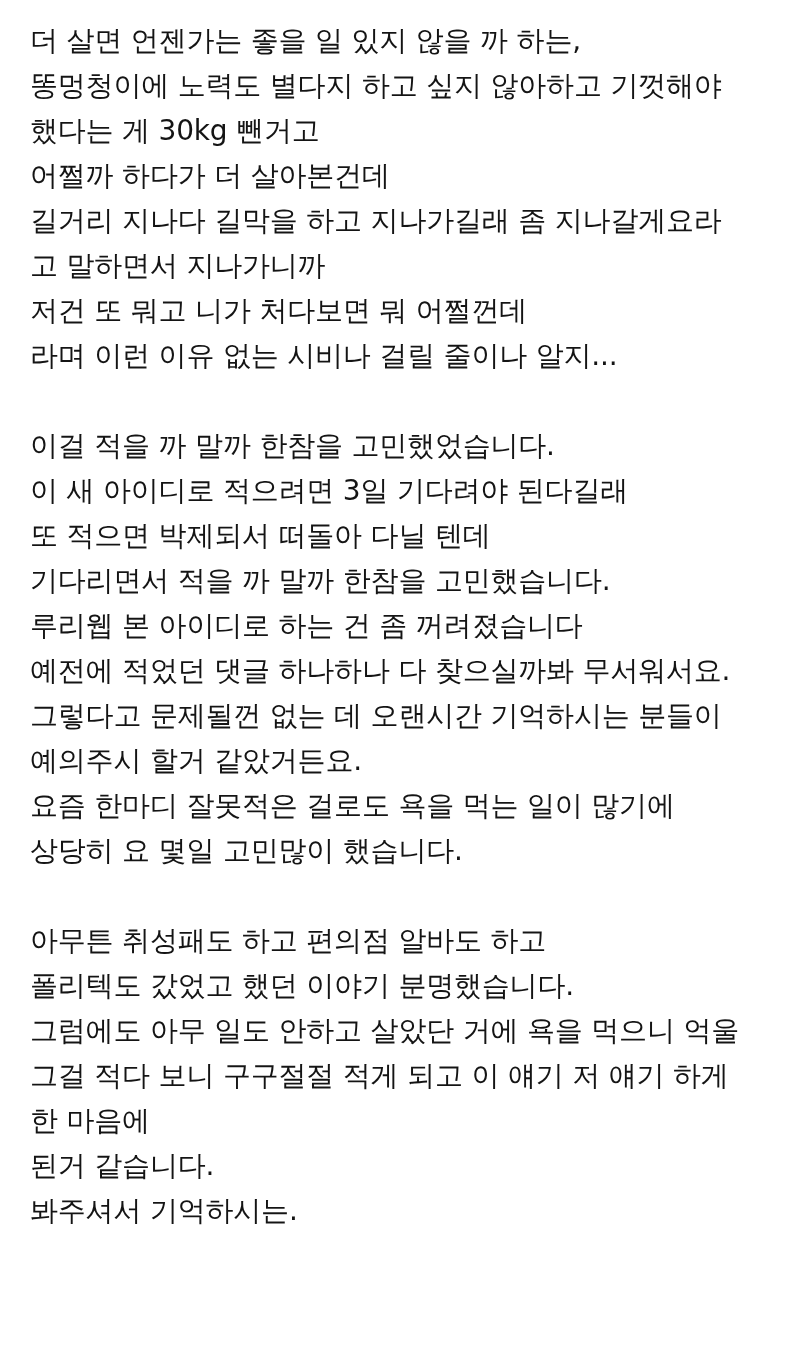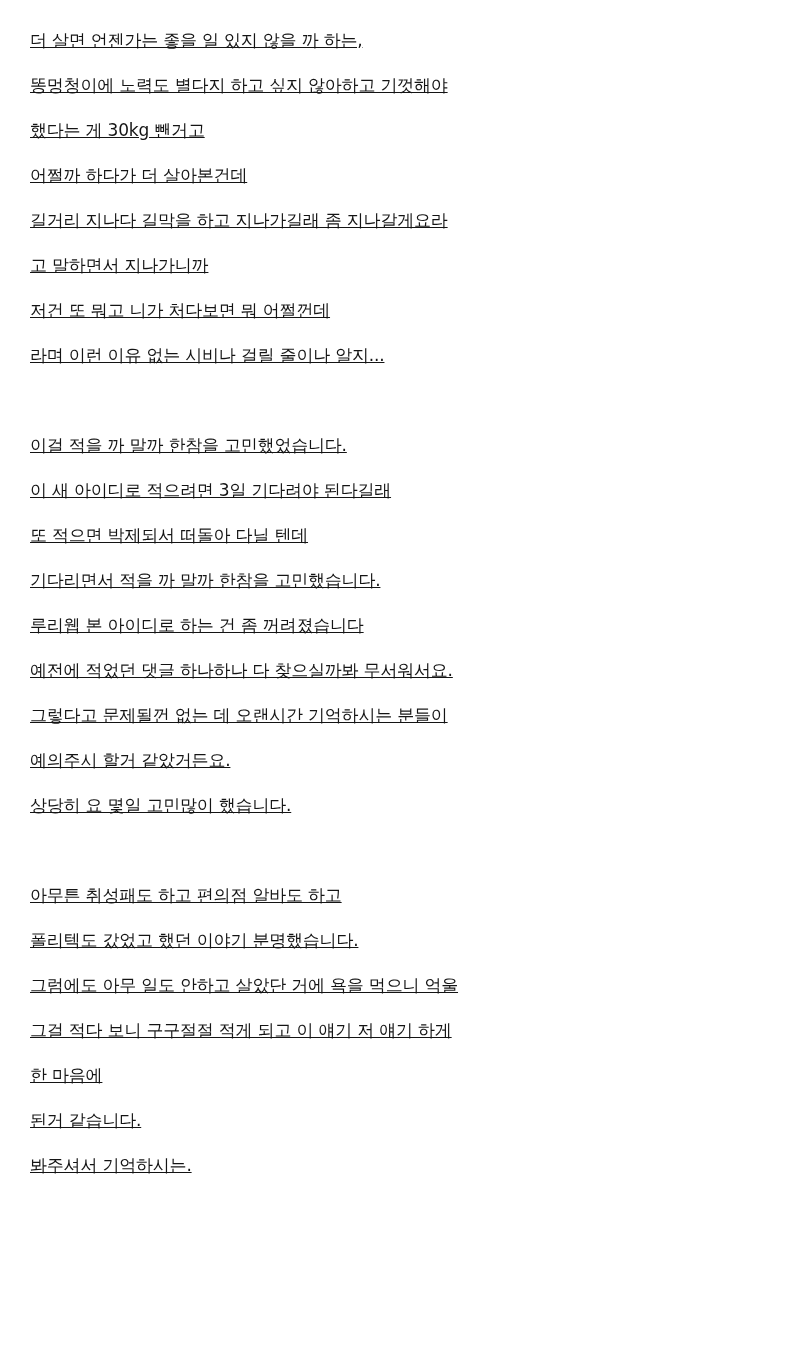--- a/index.html
+++ b/index.html
@@ -15,26 +15,25 @@
     color: #1a1a1a;
   }
   .page {
     width: 800px;
     min-height: 1369px;
     box-sizing: border-box;
     padding: 18px 26px 14px 30px;
     background: #ffffff;
   }
   .post-body {
-    font-size: 17px;
+    font-size: 28px;
     line-height: 45px;
     letter-spacing: -0.2px;
     color: #141414;
     word-break: keep-all;
-    text-decoration: underline;
   }
   .para {
     margin: 0;
   }
   .line {
     display: block;
     white-space: pre-wrap;
   }
   .blank-line {
     display: block;
@@ -62,20 +61,21 @@
 
     <p class="para">
       <span class="line">이걸 적을 까 말까 한참을 고민했었습니다.</span>
       <span class="line">이 새 아이디로 적으려면 3일 기다려야 된다길래</span>
       <span class="line">또 적으면 박제되서 떠돌아 다닐 텐데</span>
       <span class="line">기다리면서 적을 까 말까 한참을 고민했습니다.</span>
       <span class="line">루리웹 본 아이디로 하는 건 좀 꺼려졌습니다</span>
       <span class="line">예전에 적었던 댓글 하나하나 다 찾으실까봐 무서워서요.</span>
       <span class="line">그렇다고 문제될껀 없는 데 오랜시간 기억하시는 분들이</span>
       <span class="line">예의주시 할거 같았거든요.</span>
+      <span class="line">요즘 한마디 잘못적은 걸로도 욕을 먹는 일이 많기에</span>
       <span class="line">상당히 요 몇일 고민많이 했습니다.</span>
     </p>
 
     <span class="blank-line"></span>
 
     <p class="para">
       <span class="line">아무튼 취성패도 하고 편의점 알바도 하고</span>
       <span class="line">폴리텍도 갔었고 했던 이야기 분명했습니다.</span>
       <span class="line">그럼에도 아무 일도 안하고 살았단 거에 욕을 먹으니 억울</span>
       <span class="line">그걸 적다 보니 구구절절 적게 되고 이 얘기 저 얘기 하게</span>

